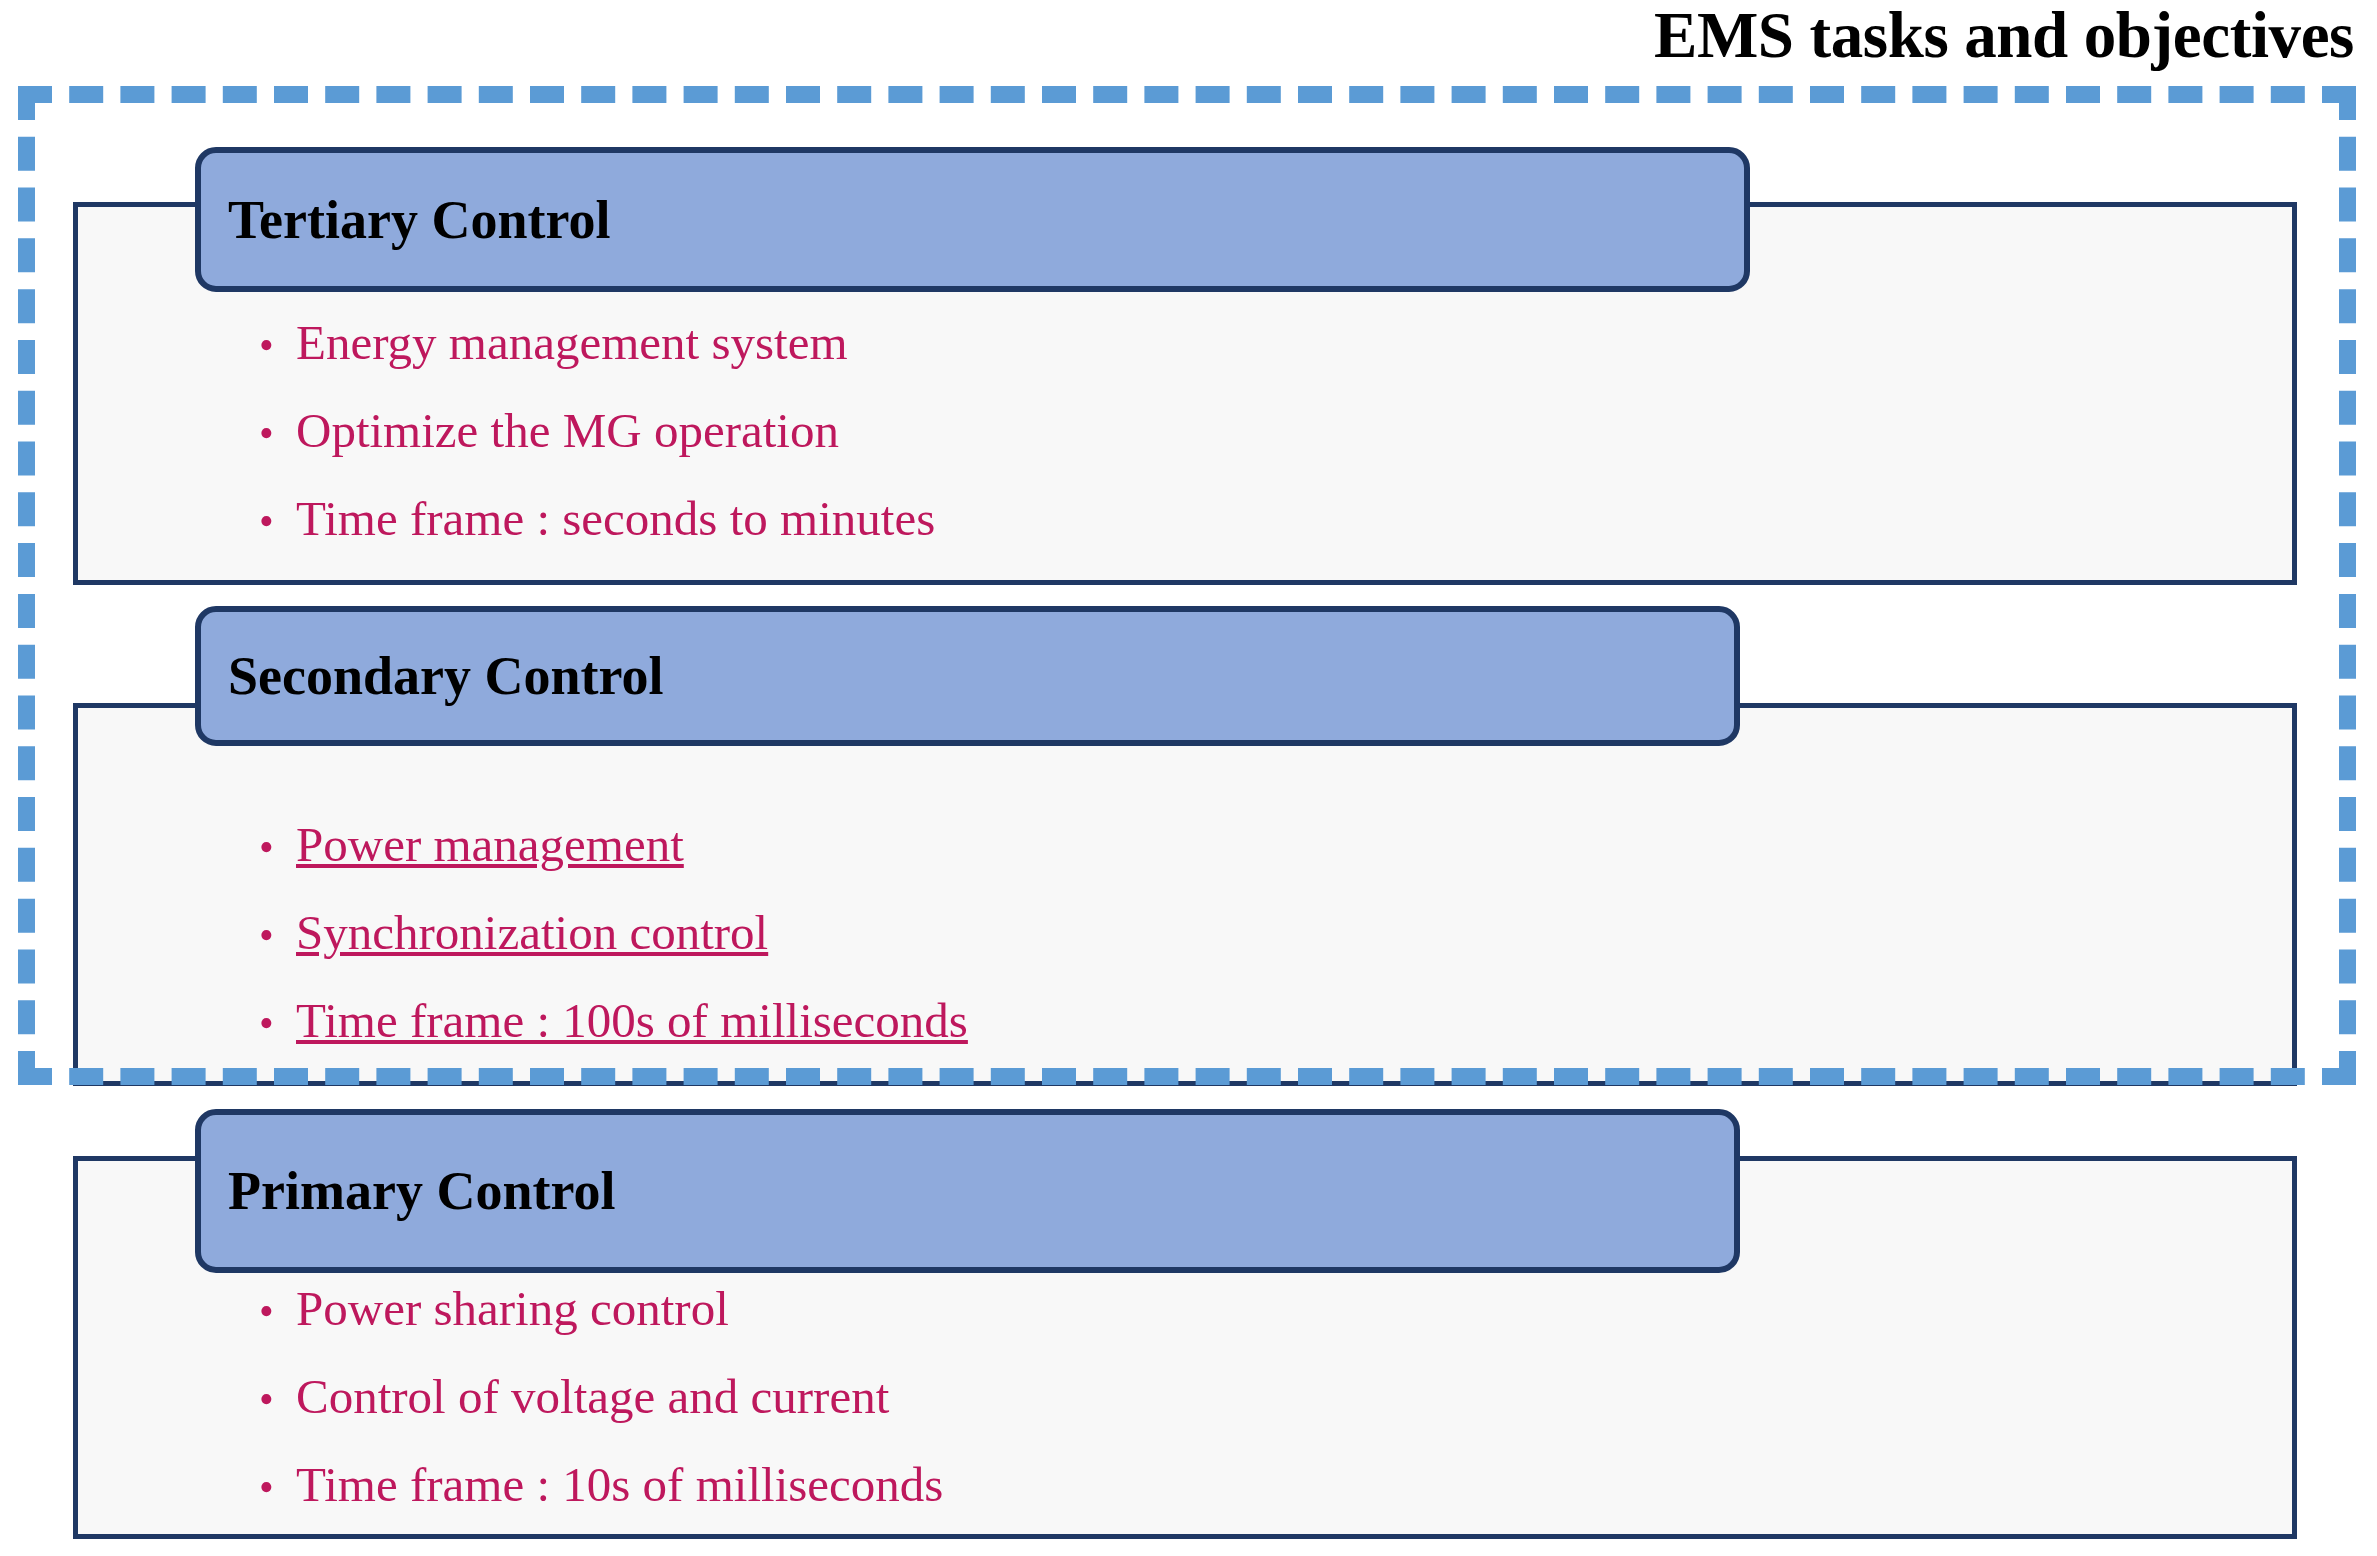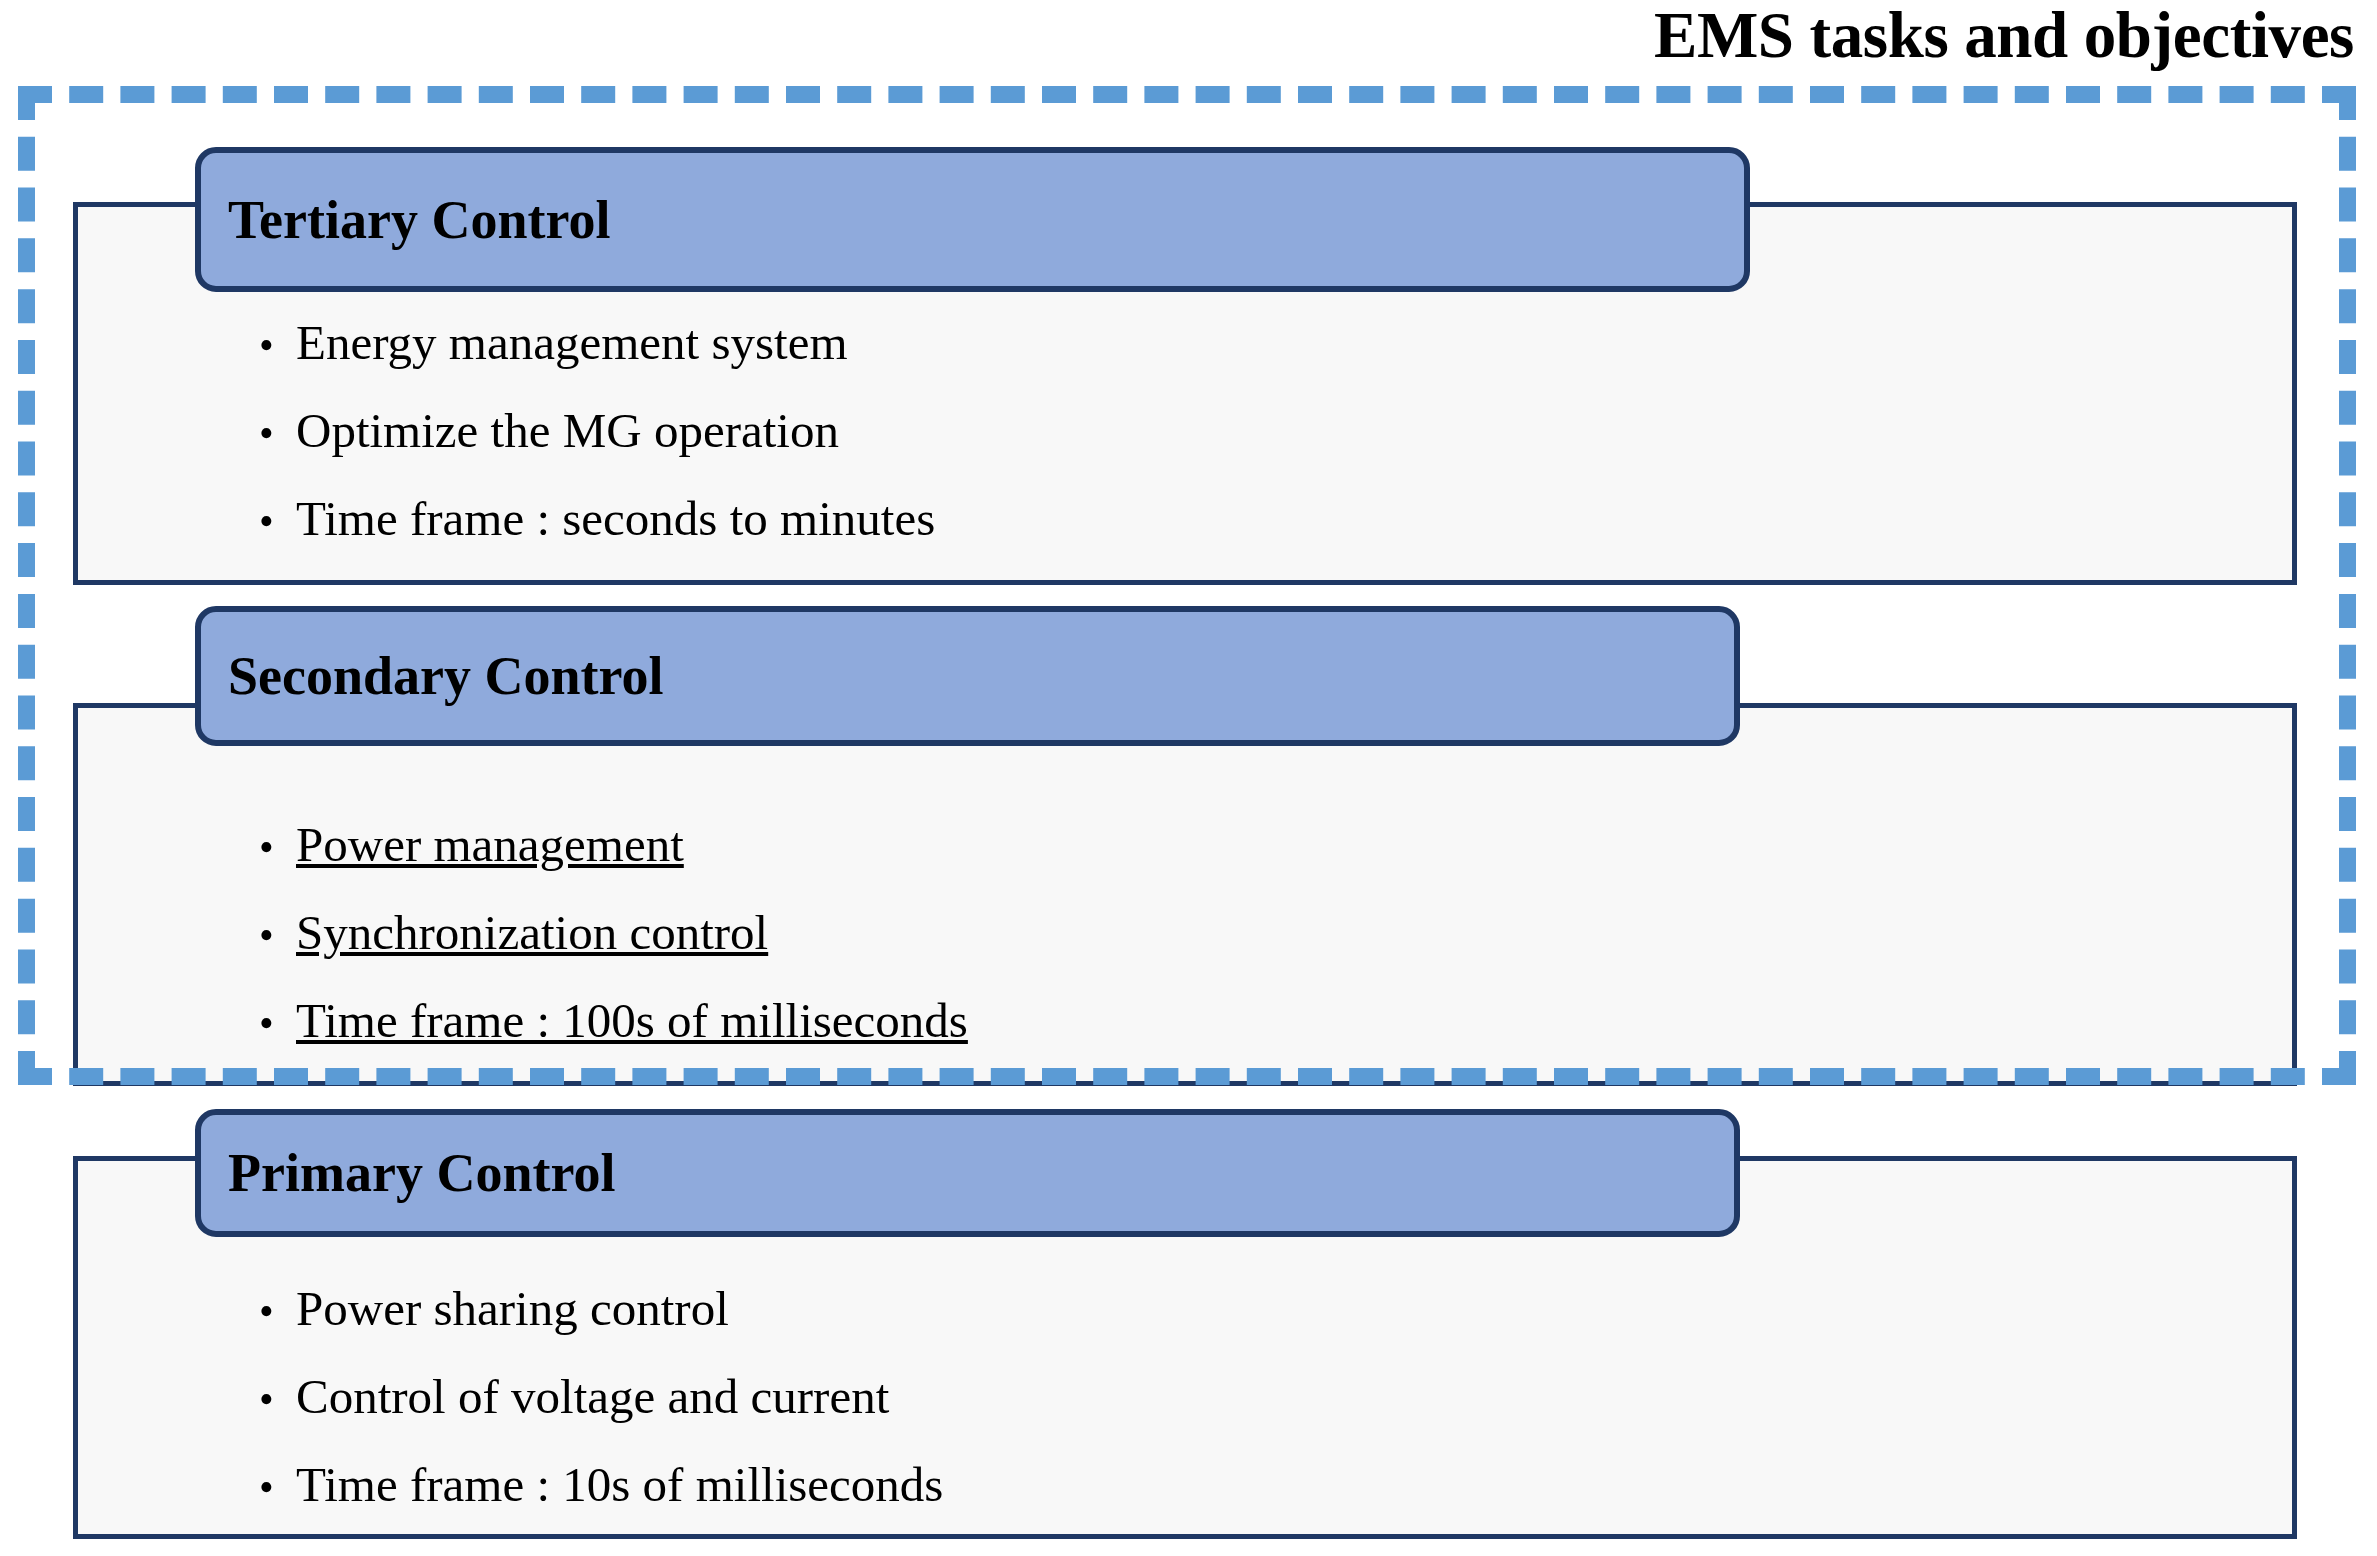--- a/index.html
+++ b/index.html
@@ -57,21 +57,21 @@
   .panel.p2 { left: 73px; top: 703px;  width: 2224px; height: 383px; }
   .panel.p3 { left: 73px; top: 1156px; width: 2224px; height: 383px; }
 
   
   .bullets {
     position: absolute;
     z-index: 4;
     list-style: none;
     margin: 0;
     padding: 0;
-    color: #000000;
+    color: #be185d;
   }
   .bullets.b1 { left: 259px; top: 300px; }
   .bullets.b2 { left: 259px; top: 802px; text-decoration: underline; }
   .bullets.b3 { left: 259px; top: 1266px; }
 
   .bullets li {
     font-size: 49px;
     line-height: 85px;
     white-space: nowrap;
     display: block;
@@ -97,21 +97,21 @@
   .level-header .label {
     font-size: 54px;
     font-weight: bold;
     color: #000000;
     padding-left: 27px;
     white-space: nowrap;
     line-height: 1.0;
   }
   .level-header.h1 { left: 195px; top: 147px;  width: 1555px; height: 145px; }
   .level-header.h2 { left: 195px; top: 606px;  width: 1545px; height: 140px; }
-  .level-header.h3 { left: 195px; top: 1109px; width: 1545px; height: 128px; }
+  .level-header.h3 { left: 195px; top: 1109px; width: 1545px; height: 164px; }
 </style>
 </head>
 <body>
 
 <div id="stage">
 
   <div class="diagram-title">EMS tasks and objectives</div>
 
   <div class="ems-scope"></div>
 

